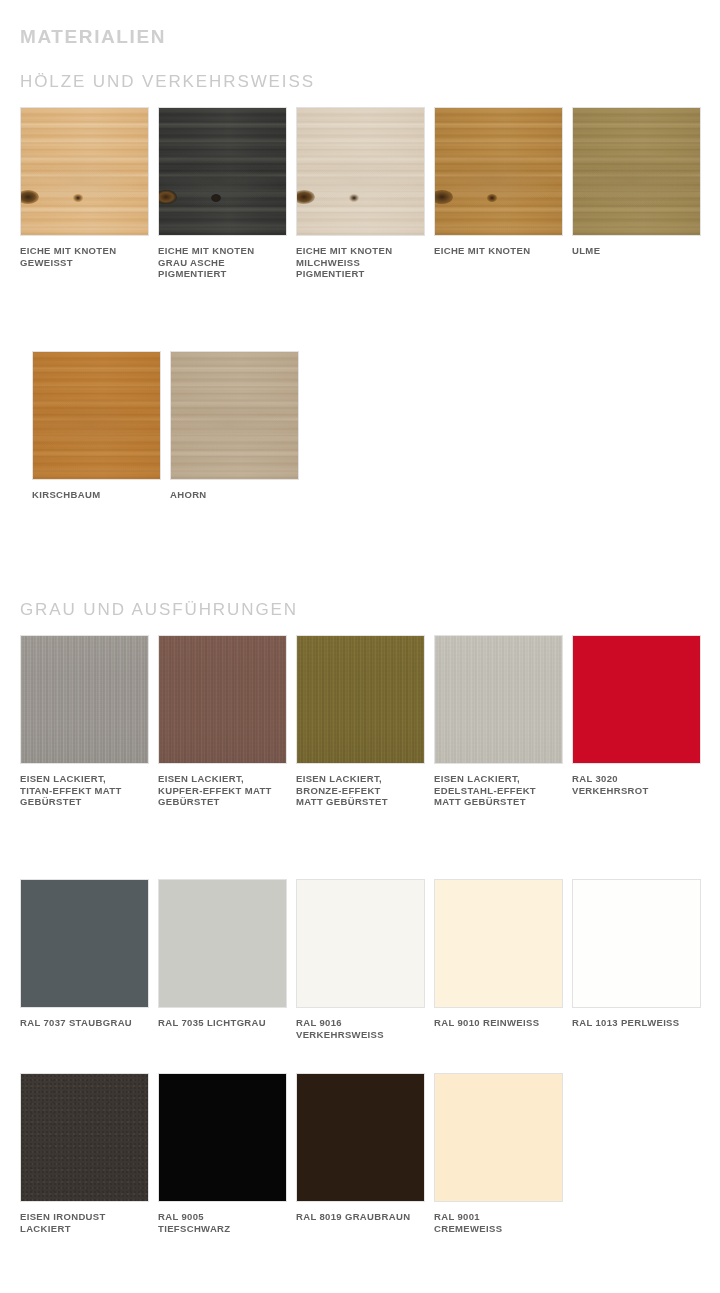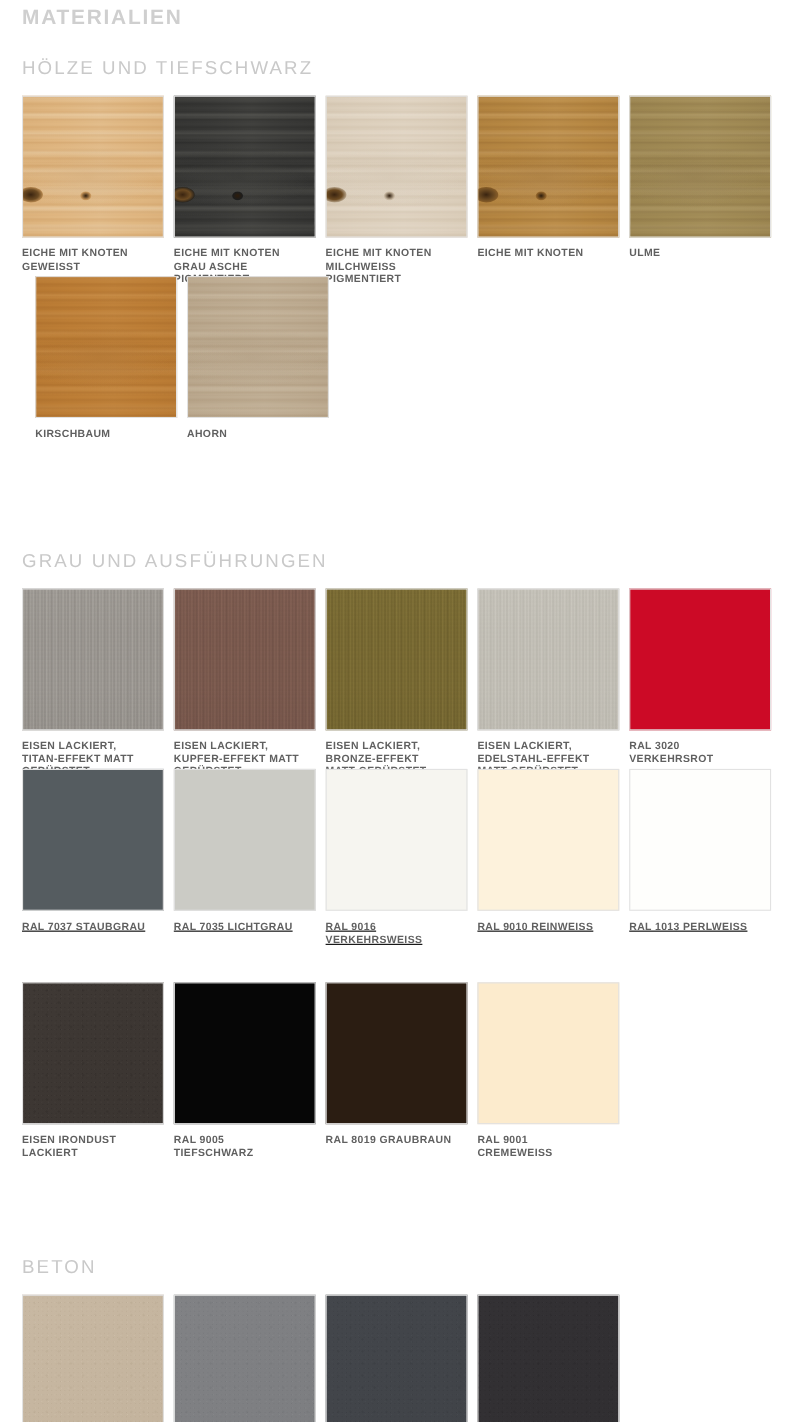--- a/index.html
+++ b/index.html
@@ -22,21 +22,21 @@
     padding: 0;
   }
 
   
   .page-title {
     font-size: 19px;
     font-weight: bold;
     color: #cfcfcf;
     letter-spacing: 1.6px;
     margin: 0;
-    padding: 4px 0 0 20px;
+    padding: 24px 0 0 20px;
     line-height: 26px;
   }
   .section-title {
     font-size: 17px;
     font-weight: normal;
     color: #c9c9c9;
     letter-spacing: 1.9px;
     margin: 0;
     padding-left: 20px;
     line-height: 22px;
@@ -54,21 +54,21 @@
     padding-left: 20px;
     padding-top: 14px;
     column-gap: 0;
     row-gap: 0;
     align-items: start;
   }
 
   .swatch-cell {
     width: 138px;
   }
-  .swatch-cell.tall   { height: 164px; }
+  .swatch-cell.tall   { height: 244px; }
   .swatch-cell.short  { height: 190px; }
   .swatch-cell.beton  { height: 160px; }
 
   .swatch {
     width: 129px;
     height: 129px;
     border: 1px solid #e2e2e2;
     position: relative;
     overflow: hidden;
   }
@@ -111,21 +111,21 @@
   }
 </style>
 </head>
 <body>
 
 <div class="page">
 
   <h1 class="page-title">MATERIALIEN</h1>
 
   <div class="section section-woods">
-    <h2 class="section-title">HÖLZE UND TIEFSCHWARZ</h2>
+    <h2 class="section-title">HÖLZE UND VERKEHRSWEISS</h2>
     <div class="grid" id="grid-woods-1">
         <div class="swatch-cell tall">
           <div class="swatch" style="background: rgb(224, 183, 130);">
             <div class="tex tex-wood-h" style="background-image: repeating-linear-gradient(0deg, rgba(195, 146, 87, 0.333) 0px, rgba(195, 146, 87, 0) 2px, rgba(195, 146, 87, 0) 5px, rgba(195, 146, 87, 0.25) 7px), repeating-linear-gradient(0deg, rgba(242, 226, 199, 0.4) 0px, rgba(242, 226, 199, 0) 4px, rgba(242, 226, 199, 0) 12px, rgba(242, 226, 199, 0.267) 17px), repeating-linear-gradient(0deg, rgba(195, 146, 87, 0.133) 0px, rgba(195, 146, 87, 0) 1px, rgba(195, 146, 87, 0) 3px), linear-gradient(90deg, rgba(195, 146, 87, 0.12) 0%, transparent 25%, rgba(242, 226, 199, 0.133) 55%, transparent 80%, rgba(195, 146, 87, 0.12) 100%); background-size: 100% 7px, 100% 17px, 100% 3px, 100% 100%;"></div>
             <div class="tex" style="background: radial-gradient(120px 46px at 46% 58%, rgba(195, 146, 87, 0.333) 0%, rgba(195, 146, 87, 0.133) 38%, transparent 62%), radial-gradient(95px 30px at 44% 62%, rgba(242, 226, 199, 0.333) 0%, transparent 70%);"></div>
             <div class="knot" style="left: -4px; top: 82px; width: 22px; height: 14px; background: radial-gradient(rgb(58, 36, 16) 0%, rgb(107, 74, 34) 45%, rgb(195, 146, 87) 75%, transparent 100%);"></div>
             <div class="knot" style="left: 52px; top: 86px; width: 10px; height: 8px; background: radial-gradient(rgb(46, 29, 12) 0%, rgb(195, 146, 87) 60%, transparent 100%);"></div>
           </div>
           <div class="swatch-label">EICHE MIT KNOTEN
 GEWEISST</div>
@@ -221,21 +221,21 @@
           <div class="swatch-label">EISEN LACKIERT,
 EDELSTAHL-EFFEKT
 MATT GEBÜRSTET</div>
         </div>
         <div class="swatch-cell tall">
           <div class="swatch" style="background: rgb(204, 10, 38);"></div>
           <div class="swatch-label">RAL 3020
 VERKEHRSROT</div>
         </div>
       </div>
-    <div class="grid" id="grid-metal-1" style="padding-top: 0px; text-decoration: underline;">
+    <div class="grid" id="grid-metal-1" style="padding-top: 0px;">
         <div class="swatch-cell short">
           <div class="swatch" style="background: rgb(85, 92, 96);"></div>
           <div class="swatch-label">RAL 7037 STAUBGRAU</div>
         </div>
         <div class="swatch-cell short">
           <div class="swatch" style="background: rgb(203, 203, 197);"></div>
           <div class="swatch-label">RAL 7035 LICHTGRAU</div>
         </div>
         <div class="swatch-cell short">
           <div class="swatch" style="background: rgb(246, 245, 240);"></div>

